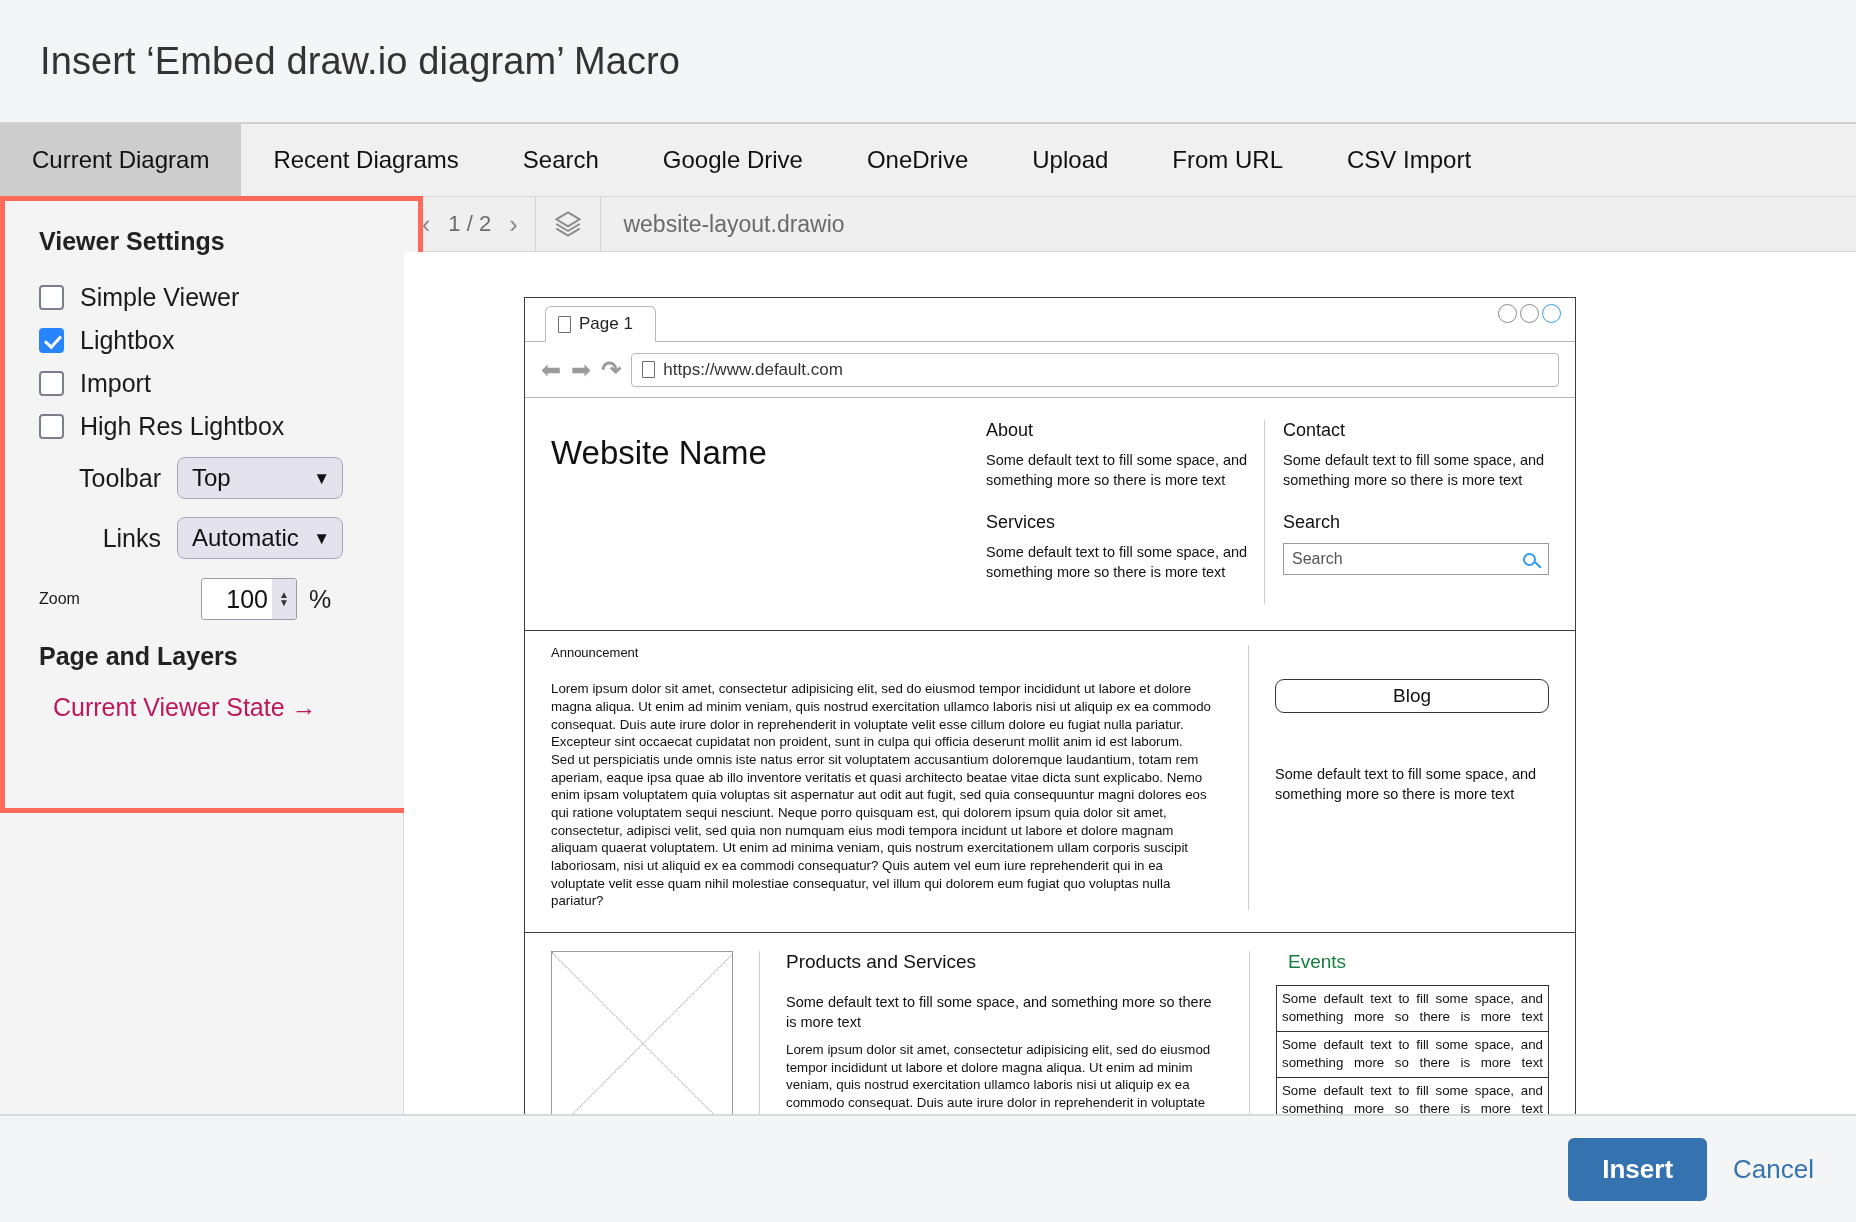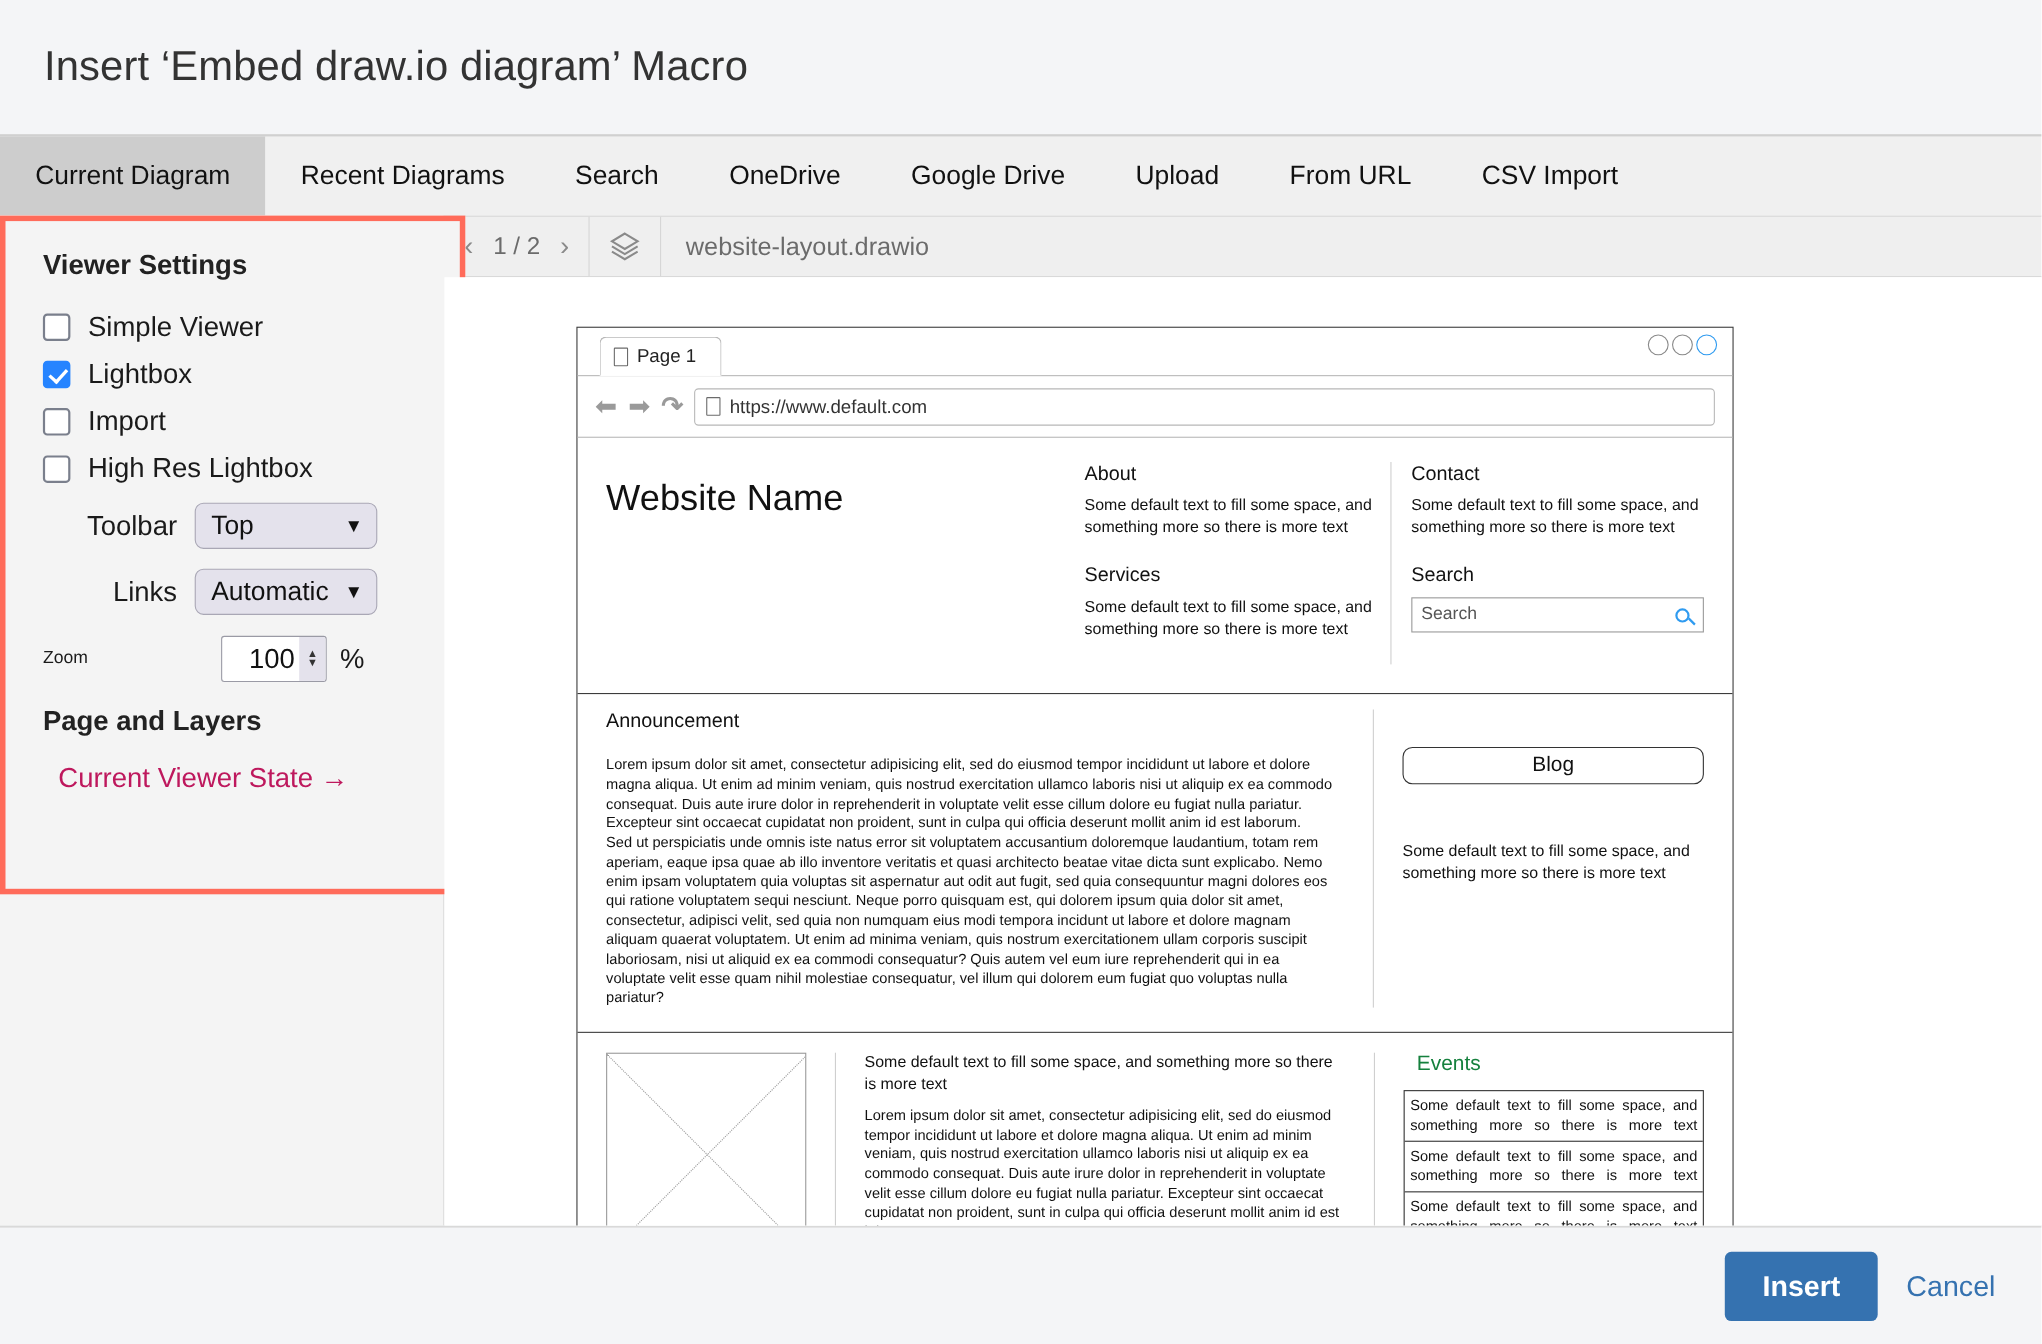--- a/index.html
+++ b/index.html
@@ -310,21 +310,21 @@
     width: 8px; height: 2px; background:#2f9bf0;
     transform: rotate(45deg);
   }
 
   .mock-ann {
     display: flex;
     border-bottom: 1px solid #3c3c3c;
     padding: 14px 26px 22px 26px;
   }
   .ann-left { flex: 1; padding-right: 30px; border-right: 1px solid #cfcfcf;}
-  .ann-title { font-size: 18px; color: #111; margin-bottom: 20px; }
+  .ann-title { font-size: 13px; color: #111; margin-bottom: 20px; }
   .ann-body { font-size: 13.3px; line-height: 1.33; color: #111; }
   .ann-body p { margin: 0 0 0 0; }
   .ann-right { flex: 0 0 300px; padding-left: 26px; }
   .blog-btn {
     border: 1px solid #333;
     border-radius: 9px;
     height: 34px;
     display: flex; align-items: center; justify-content: center;
     font-size: 19px; color: #111;
     margin-top: 34px;
@@ -408,22 +408,22 @@
 <body>
 
 <div class="dialog-header">
   <div class="dialog-title">Insert ‘Embed draw.io diagram’ Macro</div>
 </div>
 
 <div class="tab-bar">
   <div class="tab active">Current Diagram</div>
   <div class="tab">Recent Diagrams</div>
   <div class="tab">Search</div>
+  <div class="tab">Google Drive</div>
   <div class="tab">OneDrive</div>
-  <div class="tab">Google Drive</div>
   <div class="tab">Upload</div>
   <div class="tab">From URL</div>
   <div class="tab">CSV Import</div>
 </div>
 
 <div class="body-split">
 
   <div class="sidebar-wrap">
     <div class="sidebar-highlight">
 
@@ -561,20 +561,21 @@
             <div class="blog-btn">Blog</div>
             <div class="blog-note">Some default text to fill some space, and something more so there is more text</div>
           </div>
         </div>
 
         <div class="mock-bottom">
           <div class="bb-img">
             <div class="img-ph"></div>
           </div>
           <div class="bb-mid">
+            <div class="bb-title">Products and Services</div>
             <div class="bb-lead">Some default text to fill some space, and something more so there is more text</div>
             <div class="bb-body">
               <p style="margin:0">Lorem ipsum dolor sit amet, consectetur adipisicing elit, sed do eiusmod tempor incididunt ut labore et dolore magna aliqua. Ut enim ad minim veniam, quis nostrud exercitation ullamco laboris nisi ut aliquip ex ea commodo consequat. Duis aute irure dolor in reprehenderit in voluptate velit esse cillum dolore eu fugiat nulla pariatur. Excepteur sint occaecat cupidatat non proident, sunt in culpa qui officia deserunt mollit anim id est laborum.</p>
 
             </div>
           </div>
           <div class="bb-right">
             <div class="ev-title">Events</div>
             <div class="ev-list">
               <div class="ev-item">Some default text to fill some space, and something more so there is more text</div>

